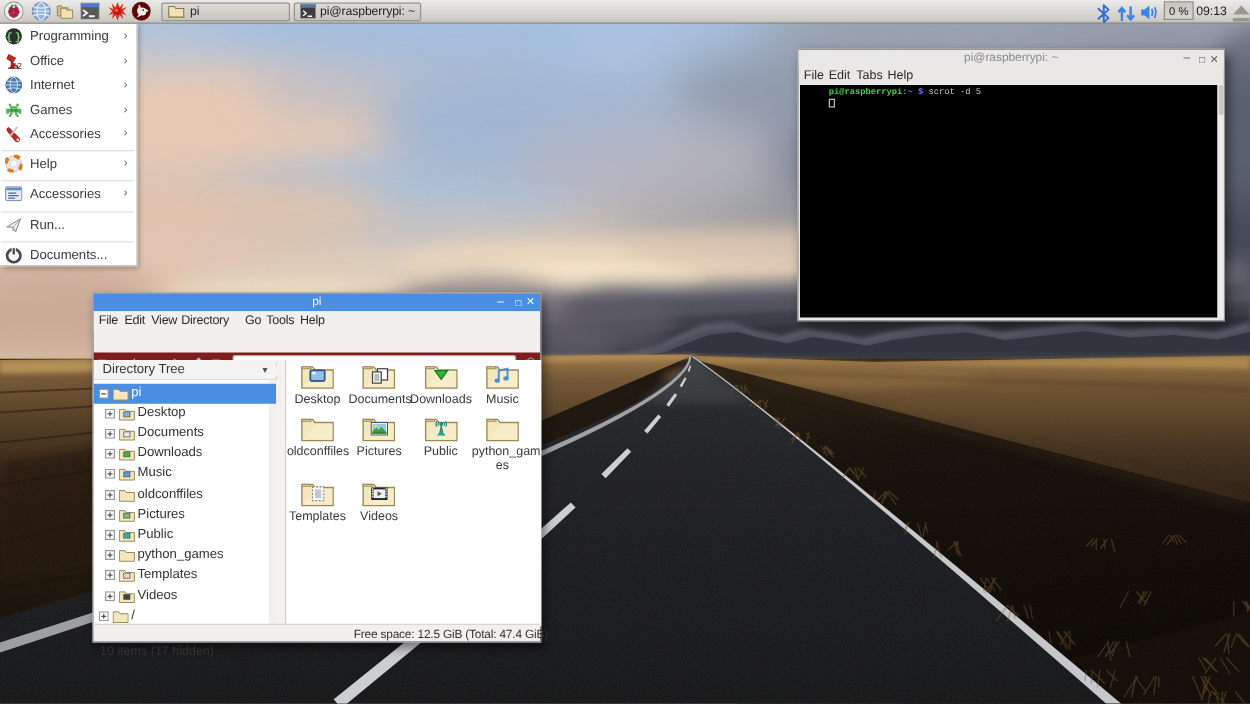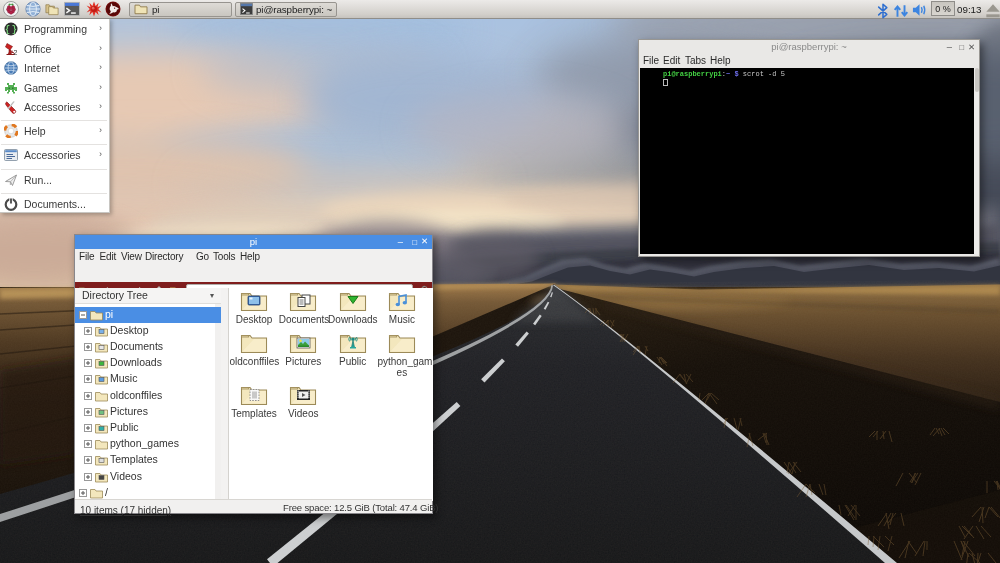--- a/index.html
+++ b/index.html
@@ -705,21 +705,21 @@
             <rect x="19.4" y="7.6" width="1" height="1.2"></rect>
             <rect x="19.4" y="9.6" width="1" height="1.2"></rect>
             <rect x="19.4" y="11.6" width="1" height="1.2"></rect>
             <rect x="19.4" y="13.6" width="1" height="1.2"></rect>
           </g>
           <path d="M13,10 L16.5,12 L13,14 Z" fill="#555"></path>
         </svg>
       <div class="fcell" style="left:49.8px;top:120px;">Videos</div>
     </div>
     <div id="fm-status">
-        <span style="position:absolute;left:5px;top:5px;text-decoration:underline;">10 items (17 hidden)</span>
+        <span style="position:absolute;left:5px;top:16px;">10 items (17 hidden)</span>
         <span style="position:absolute;left:208px;top:1.5px;font-size:9.5px;letter-spacing:-0.15px;white-space:nowrap;">Free space: 12.5 GiB (Total: 47.4 GiB)</span>
       </div>
   </div>
   <div id="term" class="win">
     <div id="term-title">pi@raspberrypi: ~
       <span style="position:absolute;right:27px;top:0;color:#555;">–</span>
       <span style="position:absolute;right:15px;top:1px;color:#555;font-size:8px;">□</span>
       <span style="position:absolute;right:4px;top:0;color:#555;font-size:8.5px;">✕</span>
     </div>
     <div id="term-menu">

